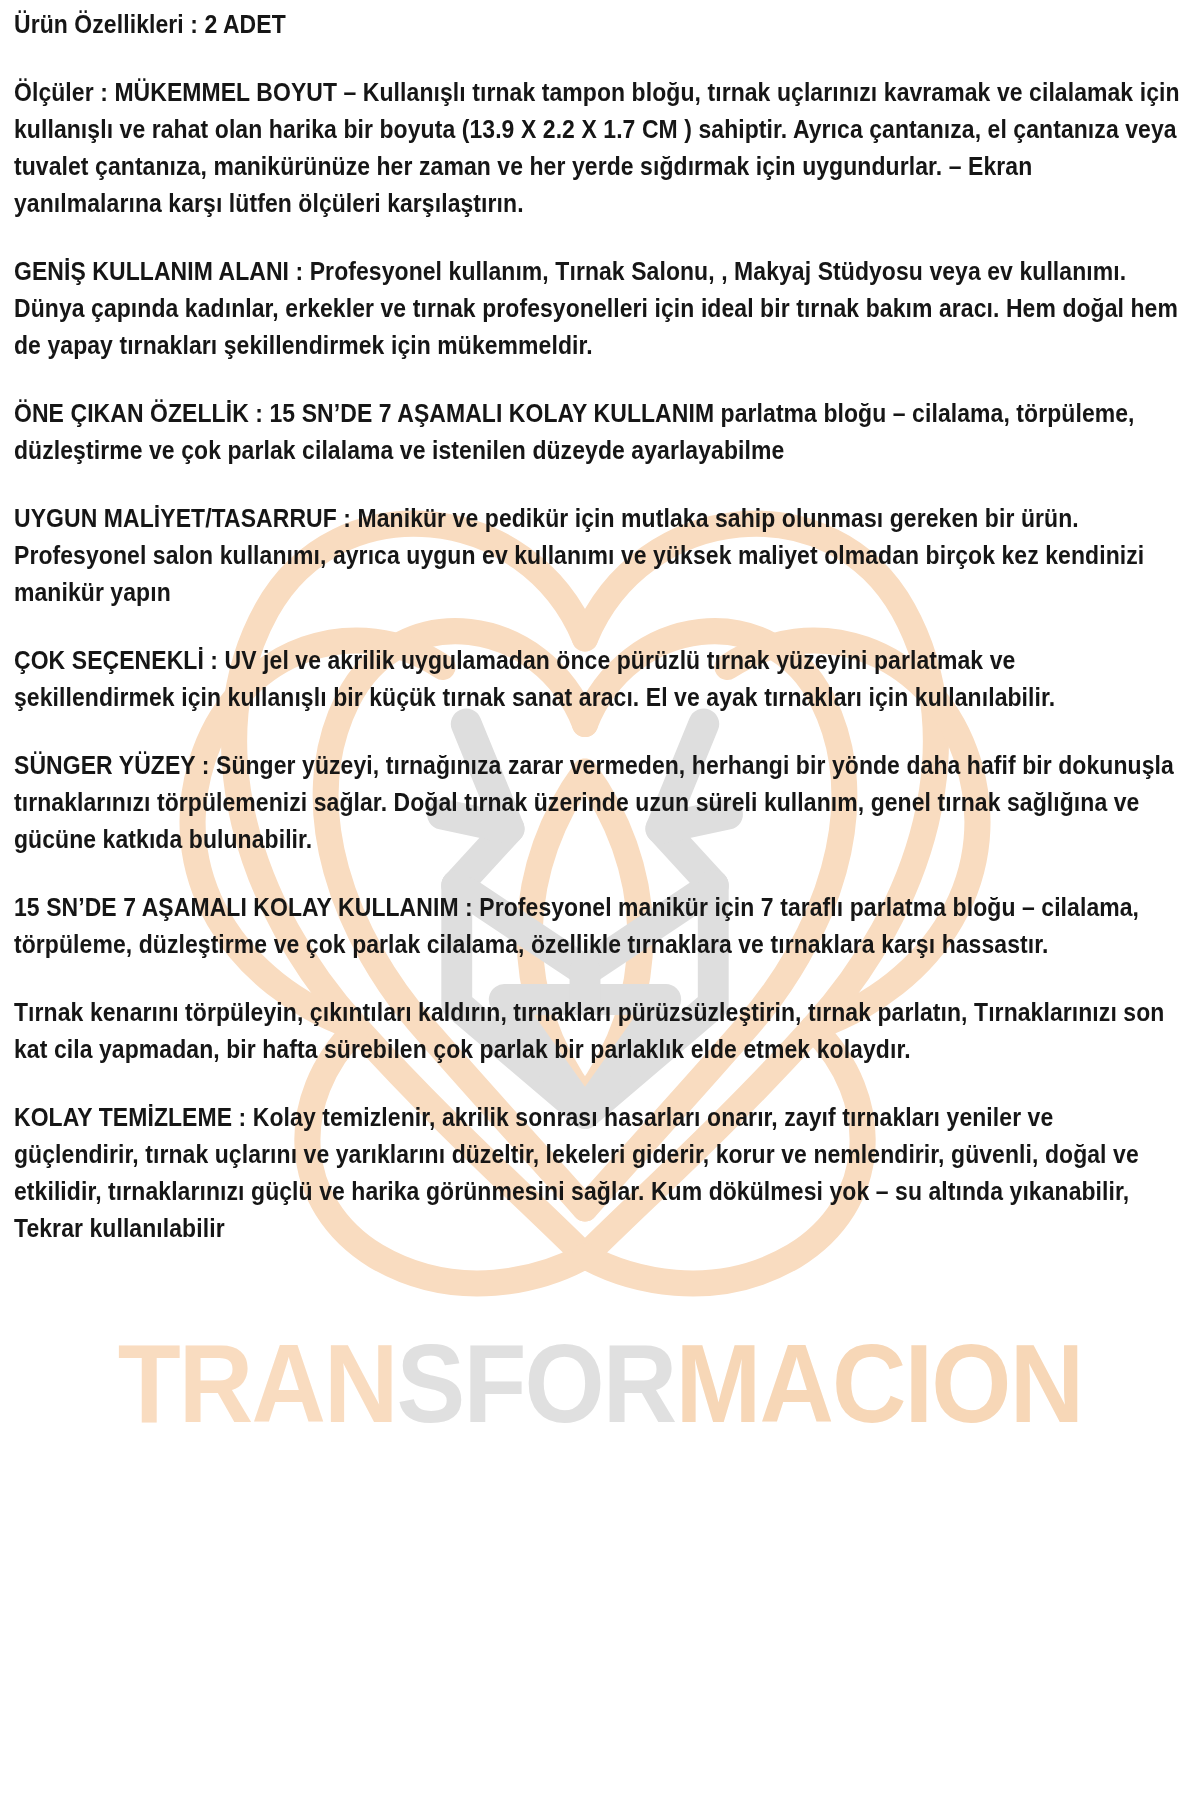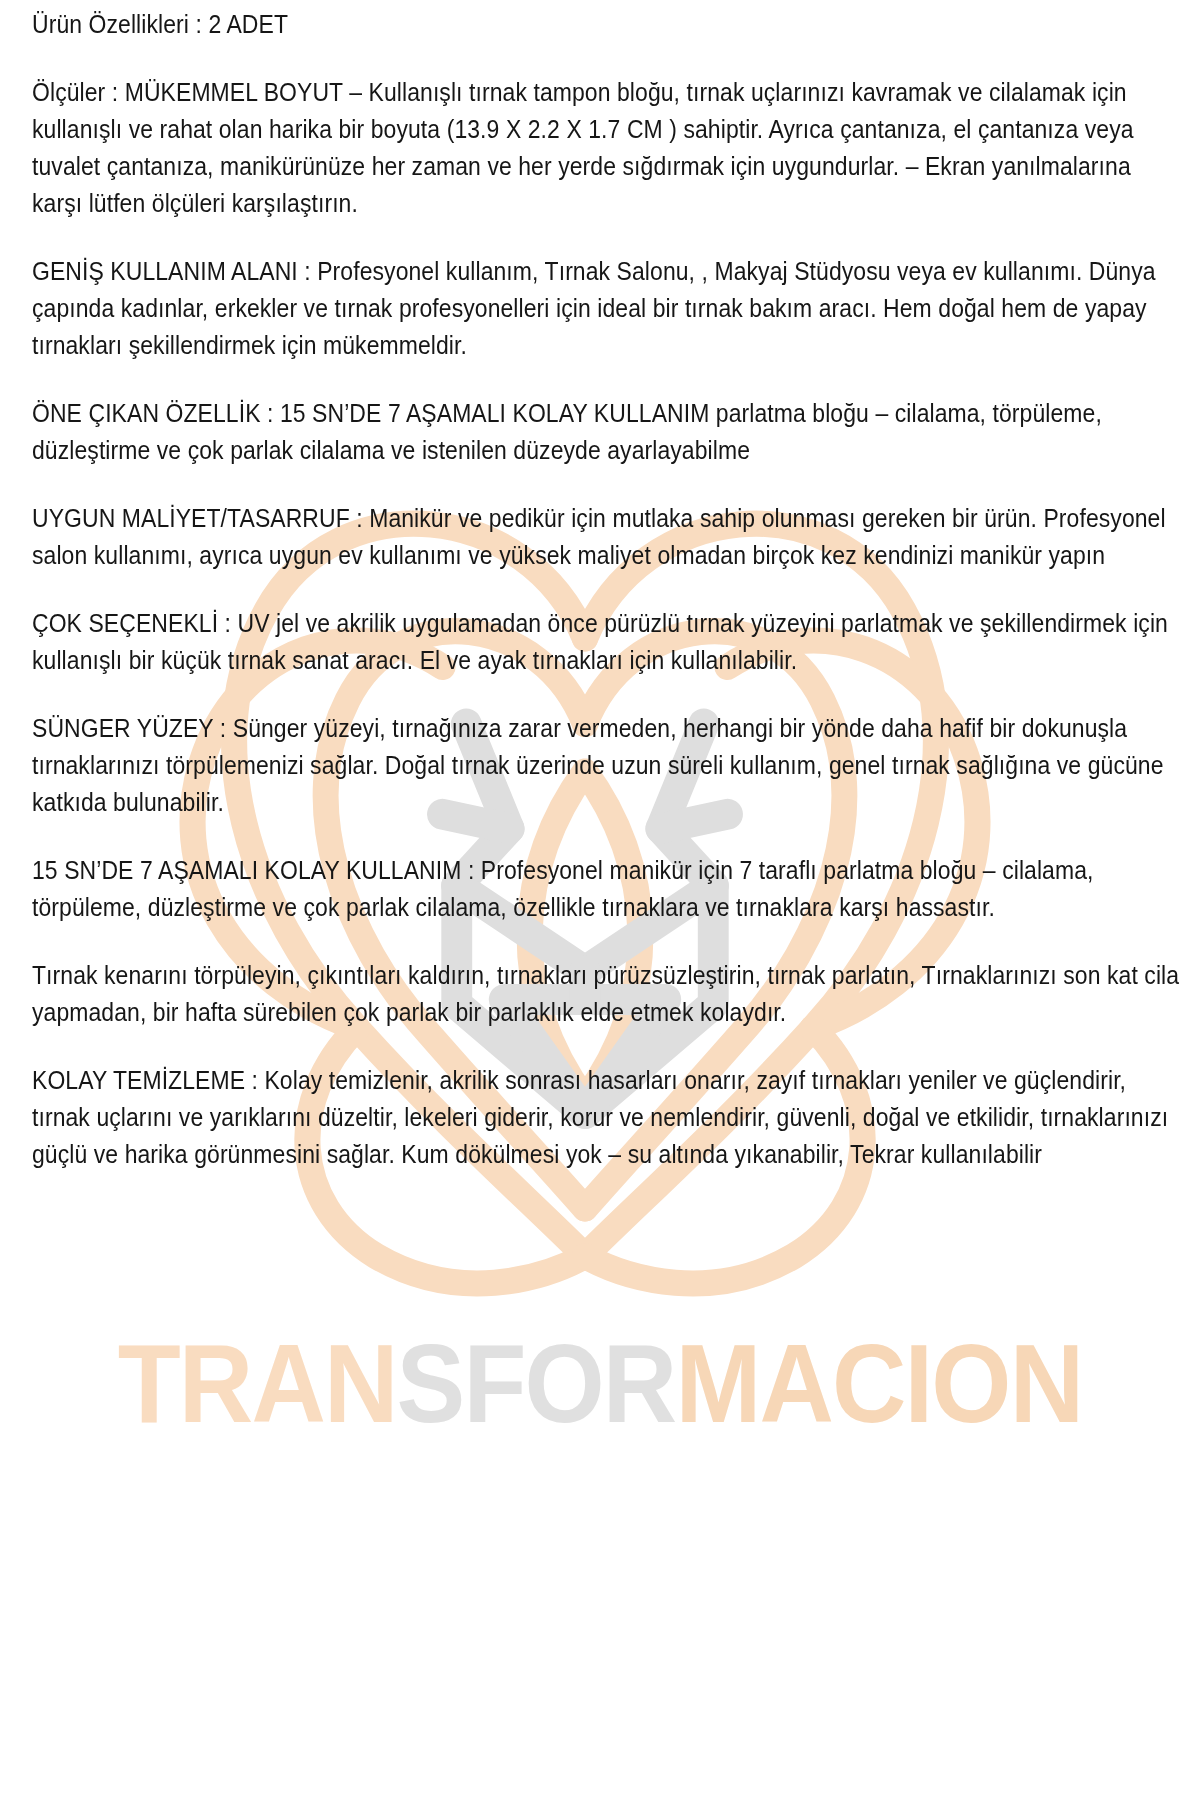--- a/index.html
+++ b/index.html
@@ -49,22 +49,23 @@
   #wm-wordmark .wm-a { color: #f9dcc0; }
   #wm-wordmark .wm-b { color: #e0e0e0; }
   #wm-wordmark .wm-c { color: #f7d7b7; }
 
   
   #text-layer {
     position: absolute;
     left: 0; top: 0;
     width: 1200px;
     z-index: 2;
-    padding: 6px 20px 0 32px;
+    padding: 6px 20px 0 14px;
     box-sizing: border-box;
+    font-weight: bold;
   }
   .para {
     font-size: 25.5px;
     line-height: 37px;
     color: #161616;
     font-stretch: condensed;
     transform: scaleX(0.90);
     transform-origin: 0 0;
     width: 111.1%;
     letter-spacing: 0.1px;

